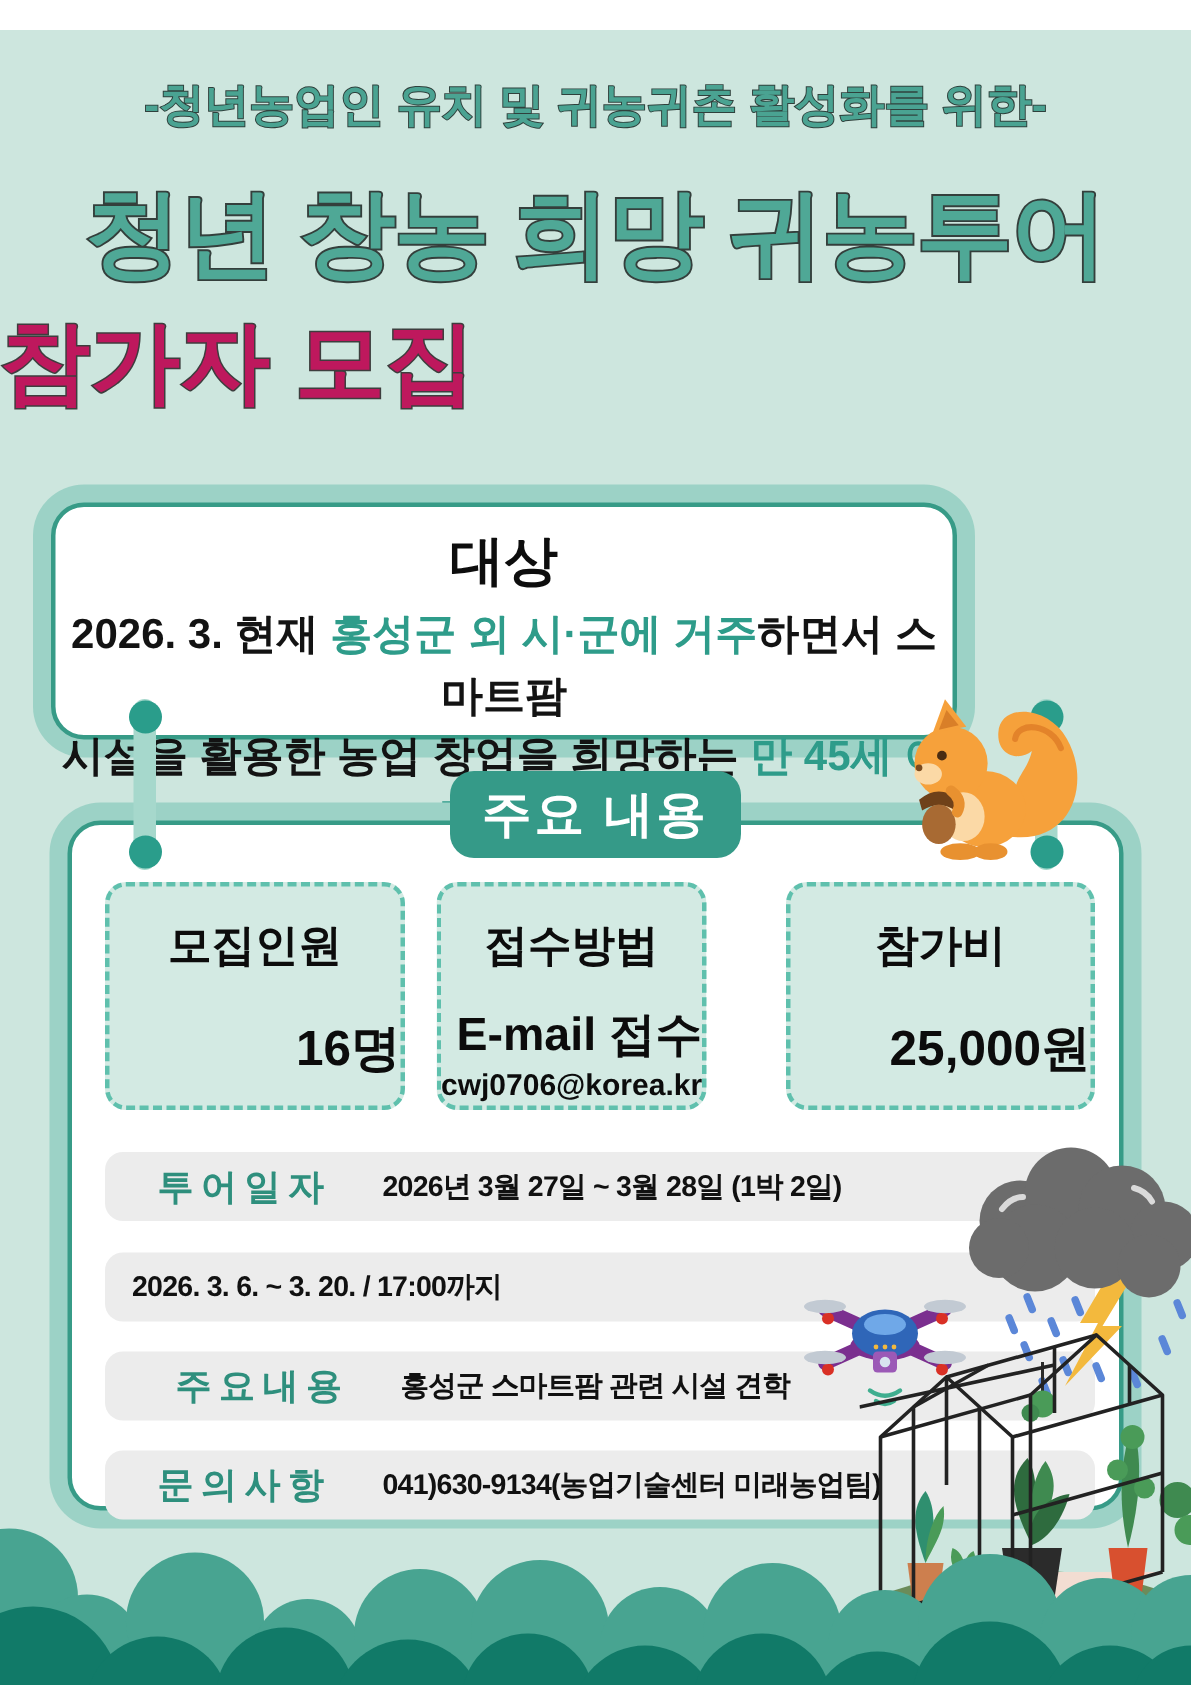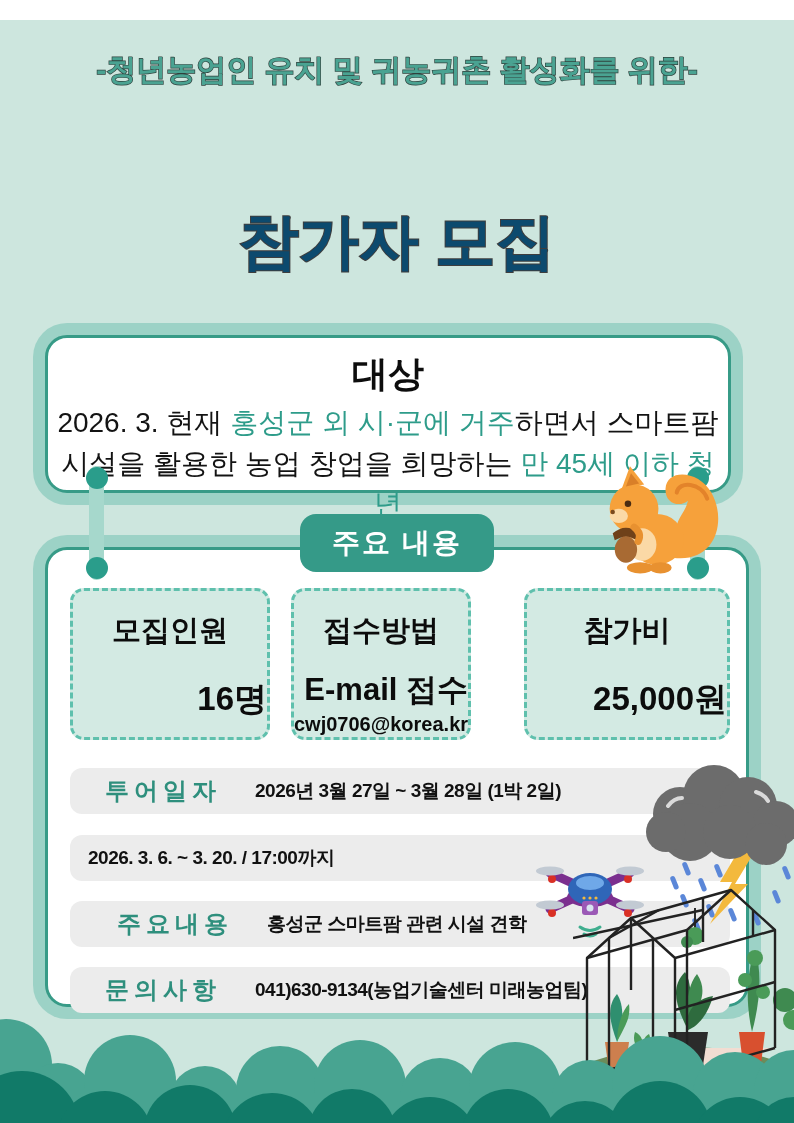--- a/index.html
+++ b/index.html
@@ -15,46 +15,46 @@
     position:absolute; top:30px; left:0; width:100%; text-align:center;
     font-size:30px; font-weight:800; color:#4aa392;
     -webkit-text-stroke:1.3px #2f403c; paint-order:stroke fill;
   }
   .title1 {
     position:absolute; top:92px; left:0; width:100%; text-align:center;
     font-size:64px; font-weight:800; color:#4fa896; letter-spacing:-1px;
     -webkit-text-stroke:2.5px #343f3c; paint-order:stroke fill;
   }
   .title2 {
-    position:absolute; top:182px; left:0; width:100%; text-align:center;
-    font-size:60px; font-weight:800; color:#0c4a6e;
+    position:absolute; top:182px; left:0; width:100%; text-align:left;
+    font-size:60px; font-weight:800; color:#be185d;
     -webkit-text-stroke:2px #3e3e3e; paint-order:stroke fill;
   }
   
   .panel {
     position:absolute; background:#ffffff;
     border:3px solid #379b87; border-radius:22px;
     box-shadow:0 0 0 12px #9cd2c6;
   }
-  .panel1 { left:45px; top:315px; width:686px; height:158px; }
+  .panel1 { left:34px; top:315px; width:604px; height:158px; }
   .panel2 { left:45px; top:527px; width:704px; height:460px; }
   .target-heading { margin-top:12px; text-align:center; font-size:36px; font-weight:900; color:#0d0d0d; }
-  .target-text { margin-top:4px; text-align:center; font-size:28px; font-weight:400; line-height:1.45; color:#131313; }
+  .target-text { margin-top:4px; text-align:center; font-size:28px; font-weight:700; line-height:1.45; color:#131313; }
   .hl { color:#2e9c8a; }
   
   .pole { position:absolute; top:446px; width:15px; height:114px; background:#a6d8cc; border-radius:8px; }
   .pole-left { left:89px; } .pole-right { left:690px; }
   .pdot { position:absolute; width:22px; height:22px; border-radius:50%; background:#2a9d8b; }
   .pdot.lt { left:86px; top:447px; } .pdot.lb { left:86px; top:537px; }
   .pdot.rt { left:687px; top:447px; } .pdot.rb { left:687px; top:537px; }
   
   .badge {
     position:absolute; left:300px; top:494px; width:194px; height:58px;
     background:#359a88; border-radius:16px; color:#ffffff;
-    font-size:28px; font-weight:800; letter-spacing:2px;
+    font-size:33px; font-weight:800; letter-spacing:2px;
     display:flex; align-items:center; justify-content:center;
   }
   
   .card {
     position:absolute; top:38px; height:152px;
     background:#d3eae3; border:3px dashed #5fc0ad; border-radius:14px;
     text-align:center;
   }
   .card1 { left:22px; width:200px; }
   .card2 { left:243px; width:180px; }
@@ -80,20 +80,21 @@
   .mound      { left:548px; top:1015px; width:275px; height:110px; }
   .greenhouse { left:573px; top:860px; width:226px; height:218px; }
   .waves      { left:0; top:985px; width:794px; height:138px; }
 </style>
 </head>
 <body>
 
 <div class="poster">
 
   <div class="tagline">-청년농업인 유치 및 귀농귀촌 활성화를 위한-</div>
+  <div class="title1">청년 창농 희망 귀농투어</div>
   <div class="title2">참가자 모집</div>
 
   <section class="panel panel1">
     <div class="target-heading">대상</div>
     <p class="target-text"><span>2026. 3. 현재 </span><span class="hl">홍성군 외 시·군에 거주</span><span>하면서 스마트팜</span><br><span>시설을 활용한 농업 창업을 희망하는 </span><span class="hl">만 45세 이하 청년</span></p>
   </section>
 
   <section class="panel panel2">
     <div class="card card1">
       <div class="card-label">모집인원</div>

